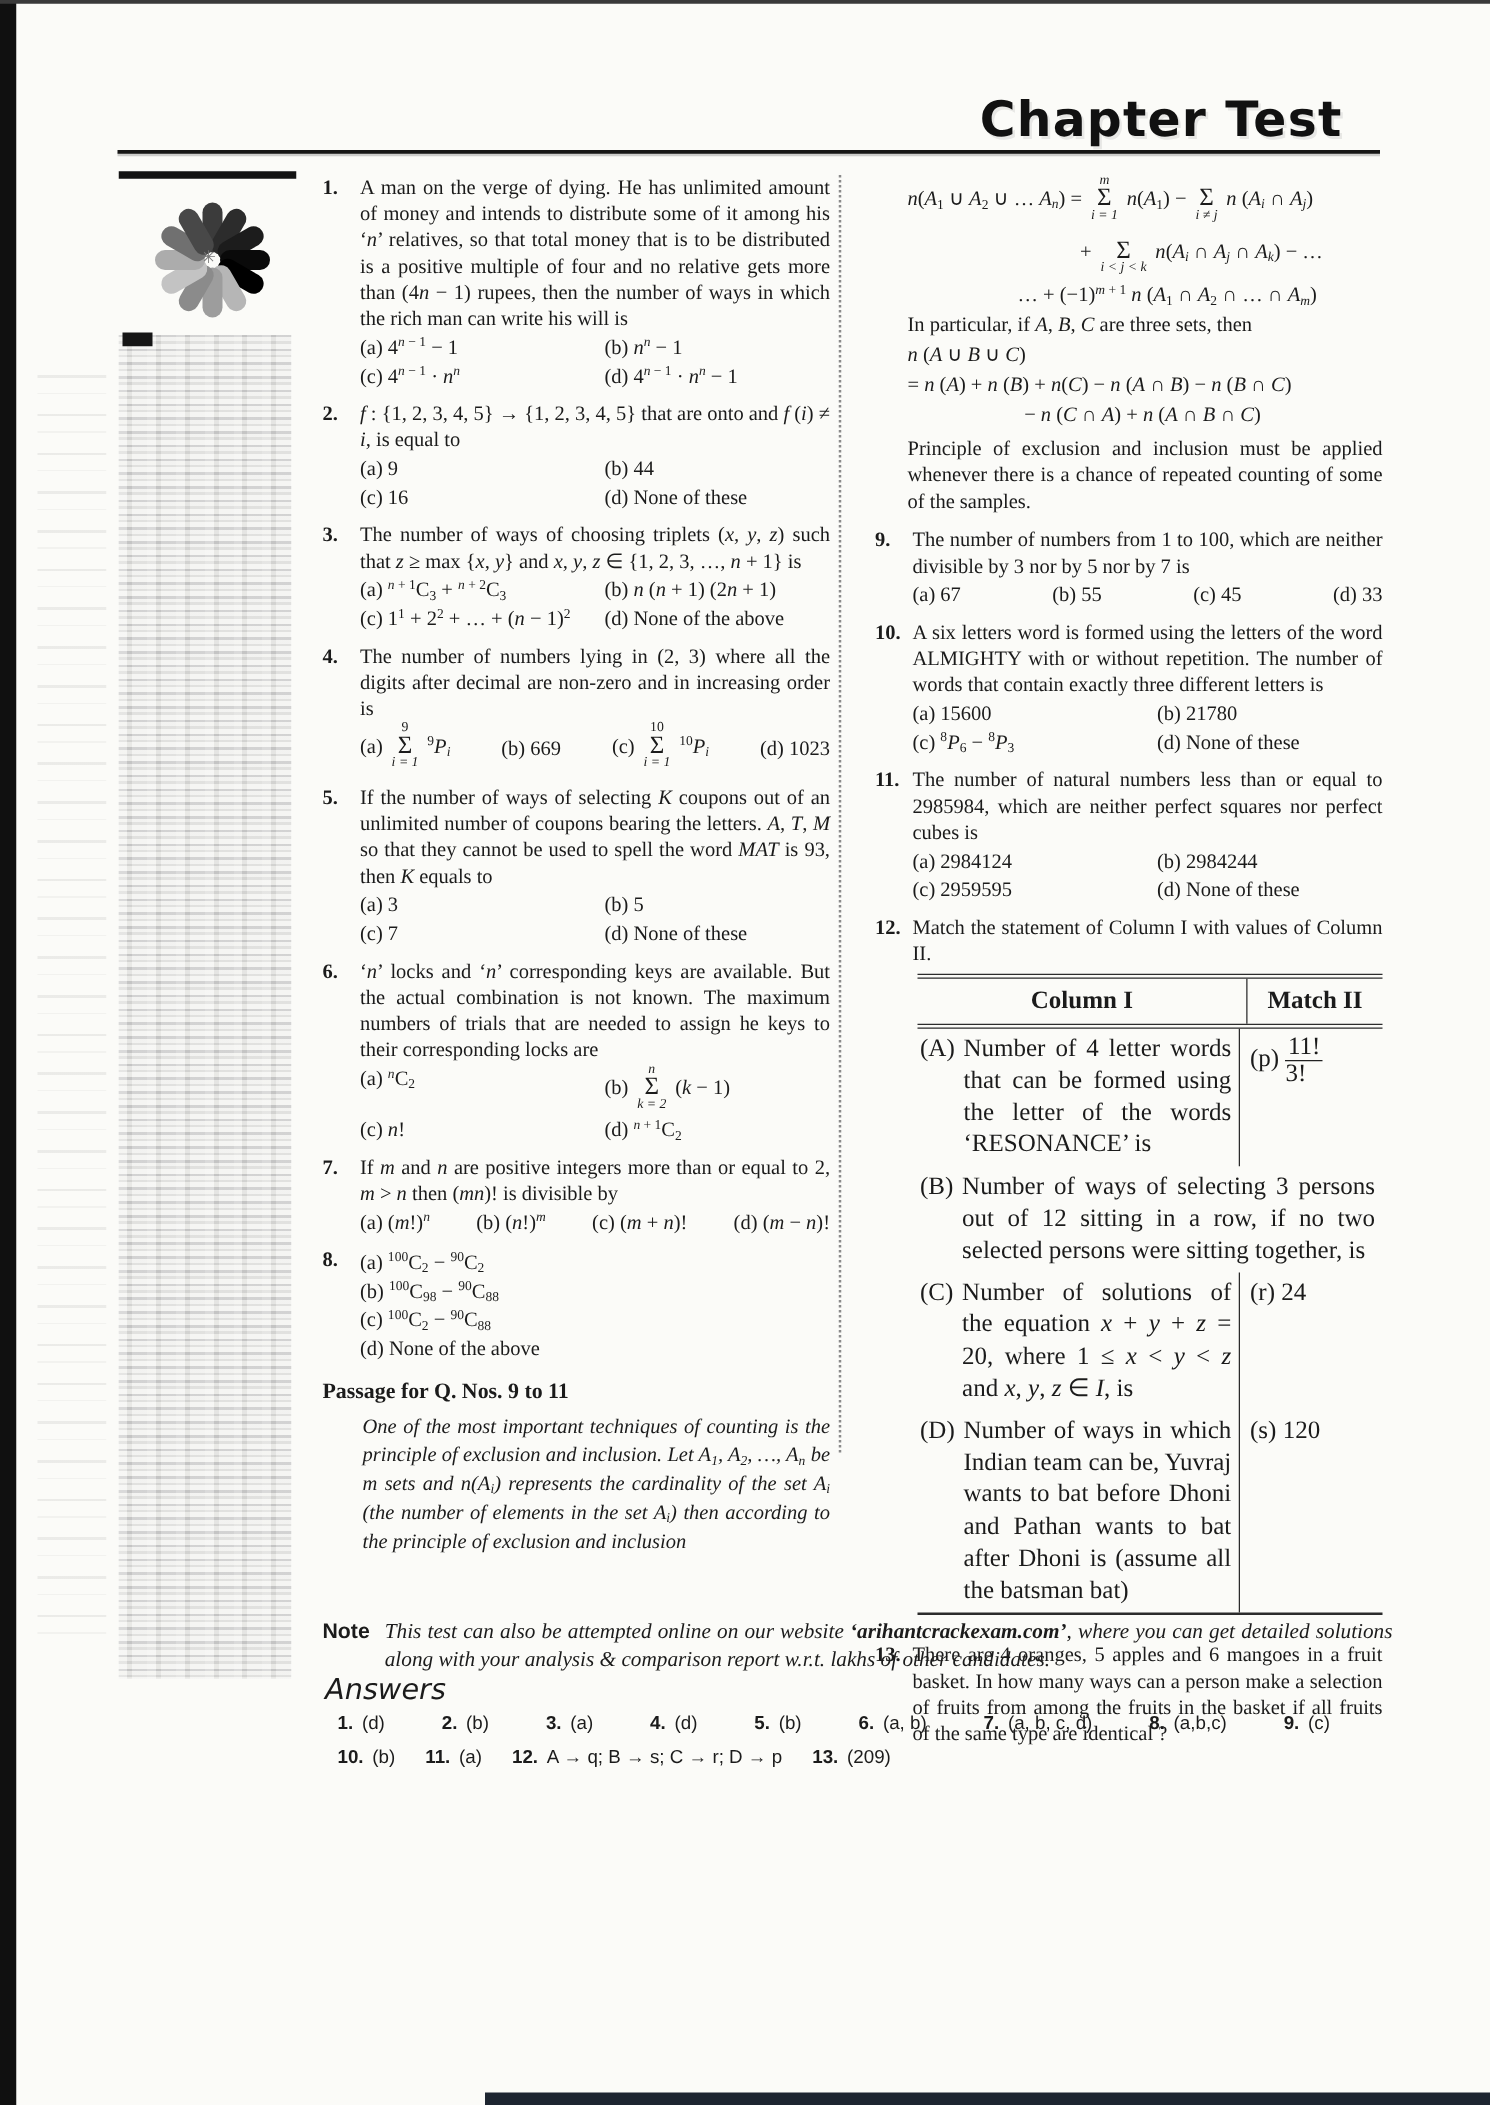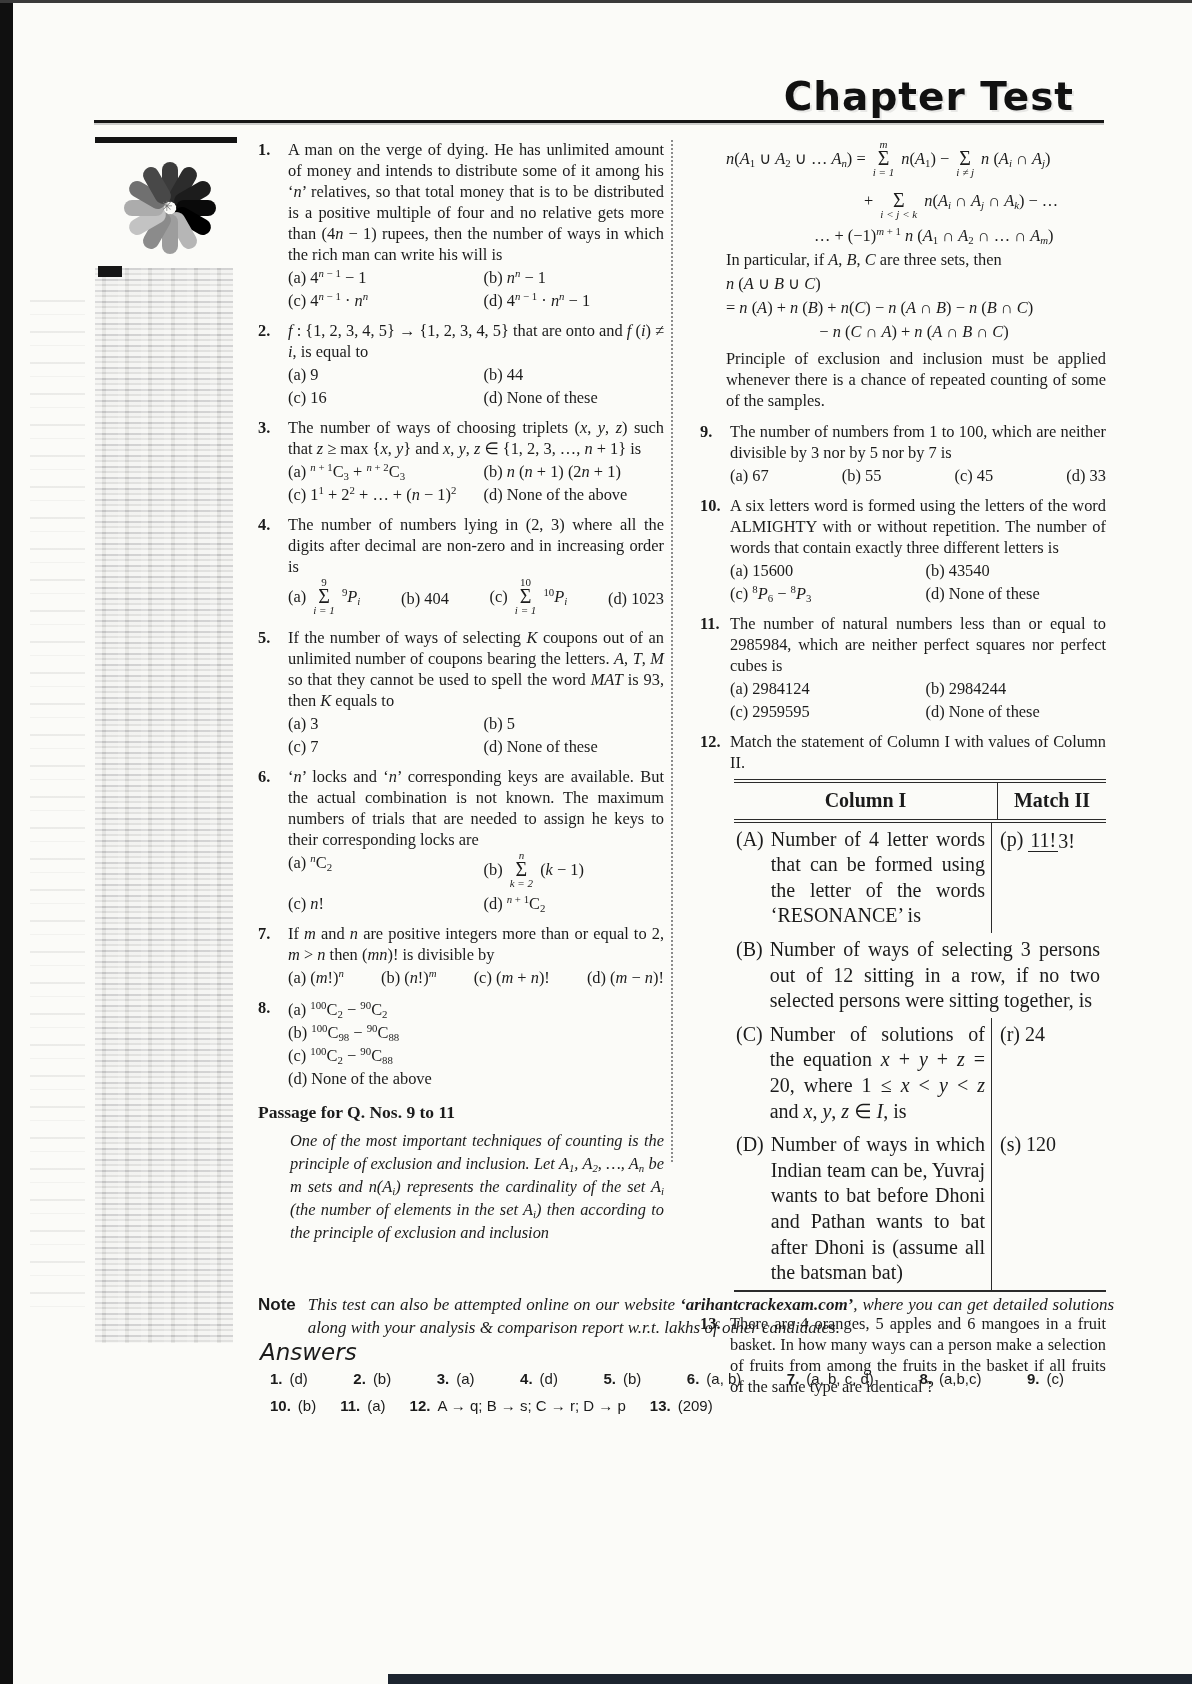--- a/index.html
+++ b/index.html
@@ -78,21 +78,21 @@
   .grid2{display:grid;grid-template-columns:52% 48%;row-gap:2px}
   .row4{display:flex;justify-content:space-between;align-items:center}
   .col1 .opt{display:block;margin-top:2px}
 
   
   k-sum{display:inline-flex;flex-direction:column;align-items:center;vertical-align:middle;line-height:1;margin:0 3px;position:relative;top:-2px}
   k-sum k-t{display:block;font-size:11px;min-height:11px}
   k-sum k-s{display:block;font-size:20px;line-height:.85}
   k-sum k-b{display:block;font-size:11px;font-style:italic;white-space:nowrap}
   
-  k-fr{display:inline-flex;flex-direction:row;align-items:flex-end;vertical-align:middle;line-height:1.05}
+  k-fr{display:inline-flex;flex-direction:column;align-items:flex-start;vertical-align:middle;line-height:1.05}
   k-fr k-n{display:block;border-bottom:1.5px solid #222;padding:0 2px}
   k-fr k-d{display:block}
 
   
   .passage-title{font-weight:700;font-size:17.5px;margin:12px 0 7px 0}
   .passage-body{font-style:italic;text-align:justify;margin-left:32px;line-height:1.4}
 
   
   .fblock{margin:2px 0 6px 26px}
   .fl{margin-bottom:3px;white-space:nowrap}
@@ -201,21 +201,21 @@
     <div class="q">
       <span class="qn">4.</span>
       <div class="qb">
         <div class="qt">The number of numbers lying in (2, 3) where all the digits after decimal are non-zero and in increasing order is</div>
         <div class="opts row4">
           <span class="opt">(a) <k-sum>
                 <k-t>9</k-t>
                 <k-s>Σ</k-s>
                 <k-b>i = 1</k-b>
               </k-sum> <sup>9</sup><i>P<sub>i</sub></i></span>
-          <span class="opt">(b) 404</span>
+          <span class="opt">(b) 669</span>
           <span class="opt">(c) <k-sum>
                 <k-t>10</k-t>
                 <k-s>Σ</k-s>
                 <k-b>i = 1</k-b>
               </k-sum> <sup>10</sup><i>P<sub>i</sub></i></span>
           <span class="opt">(d) 1023</span>
         </div>
       </div>
     </div>
 
@@ -318,21 +318,21 @@
         </div>
       </div>
     </div>
 
     <div class="q">
       <span class="qn">10.</span>
       <div class="qb">
         <div class="qt">A six letters word is formed using the letters of the word ALMIGHTY with or without repetition. The number of words that contain exactly three different letters is</div>
         <div class="opts grid2">
           <span class="opt">(a) 15600</span>
-          <span class="opt">(b) 43540</span>
+          <span class="opt">(b) 21780</span>
           <span class="opt">(c) <sup>8</sup><i>P</i><sub>6</sub> − <sup>8</sup><i>P</i><sub>3</sub></span>
           <span class="opt">(d) None of these</span>
         </div>
       </div>
     </div>
 
     <div class="q">
       <span class="qn">11.</span>
       <div class="qb">
         <div class="qt">The number of natural numbers less than or equal to 2985984, which are neither perfect squares nor perfect cubes is</div>

